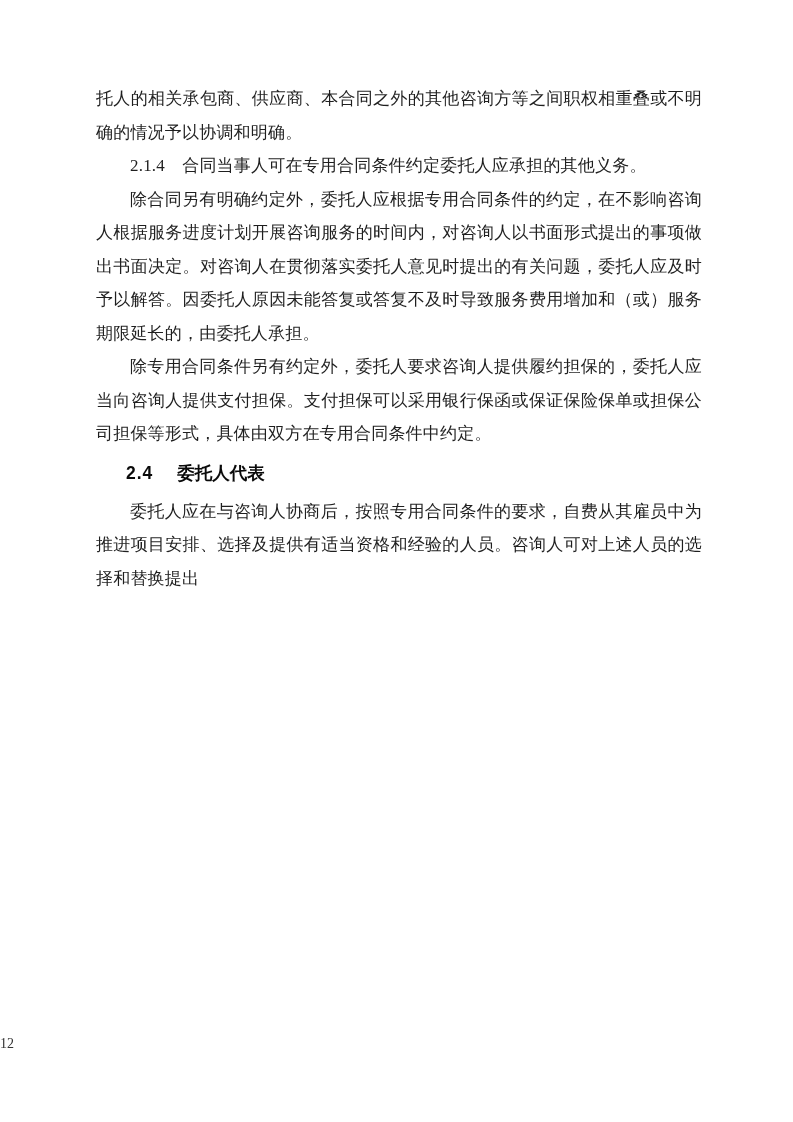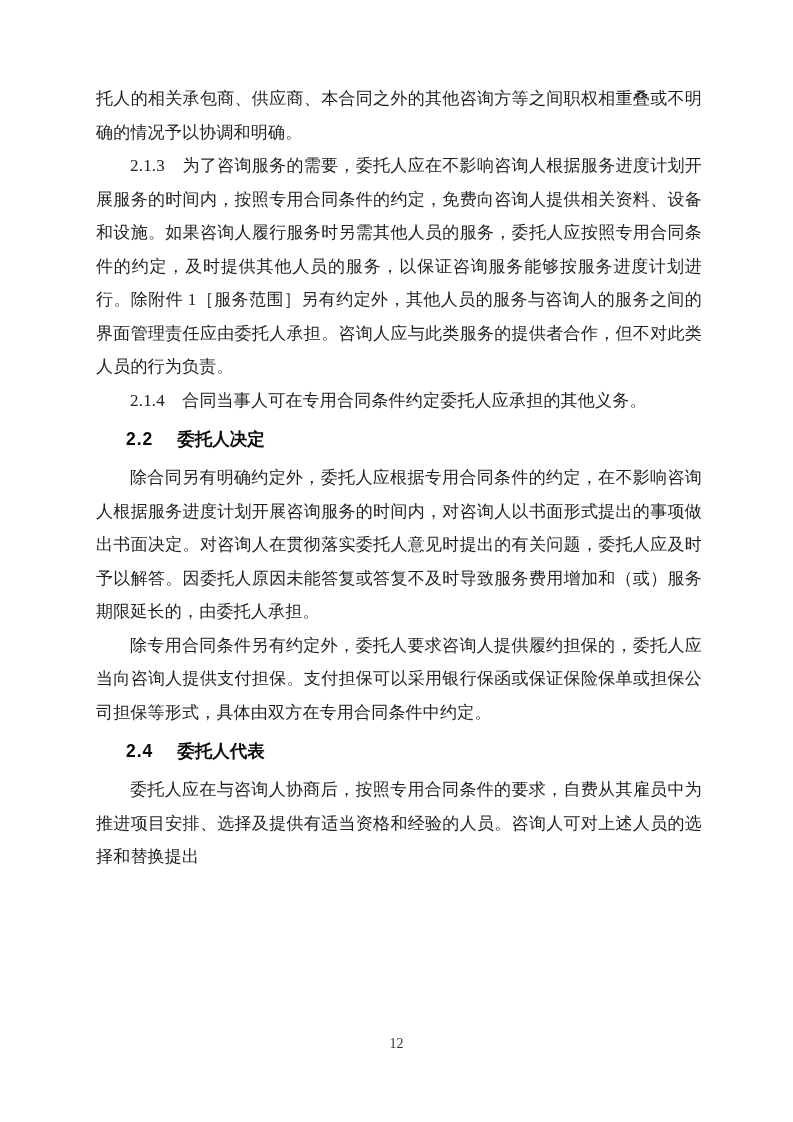--- a/index.html
+++ b/index.html
@@ -48,42 +48,36 @@
   }
   .section-number {
     margin-right: 24px;
     letter-spacing: 1px;
   }
   .page-number {
     position: absolute;
     left: 0;
     right: 0;
     top: 1036px;
-    text-align: center;
     font-family: "Liberation Serif", "DejaVu Serif", serif;
     font-size: 14px;
     color: #333333;
   }
 </style>
 </head>
 <body>
 
 <div class="page">
   <div class="content">
 
     <p class="para continuation">托人的相关承包商、供应商、本合同之外的其他咨询方等之间职权相重叠或不明确的情况予以协调和明确。</p>
 
-    <p class="para">2.1.3　为了咨询服务的需要，委托人应在不影响咨询人根据服务进度计划开展服务的时间内，按照专用合同条件的约定，免费向咨询人提供相关资料、设备和设施。如果咨询人履行服务时另需其他人员的服务，委托人应按照专用合同条件的约定，及时提供其他人员的服务，以保证咨询服务能够按服务进度计划进行。除附件 1［服务范围］另有约定外，其他人员的服务与咨询人的服务之间的界面管理责任应由委托人承担。咨询人应与此类服务的提供者合作，但不对此类人员的行为负责。</p>
 
     <p class="para">2.1.4　合同当事人可在专用合同条件约定委托人应承担的其他义务。</p>
 
-    <h2 class="section-heading">
-      <span class="section-number">2.2</span>
-      <span class="section-title">委托人决定</span>
-    </h2>
 
     <p class="para">除合同另有明确约定外，委托人应根据专用合同条件的约定，在不影响咨询人根据服务进度计划开展咨询服务的时间内，对咨询人以书面形式提出的事项做出书面决定。对咨询人在贯彻落实委托人意见时提出的有关问题，委托人应及时予以解答。因委托人原因未能答复或答复不及时导致服务费用增加和（或）服务期限延长的，由委托人承担。</p>
 
 
     <p class="para">除专用合同条件另有约定外，委托人要求咨询人提供履约担保的，委托人应当向咨询人提供支付担保。支付担保可以采用银行保函或保证保险保单或担保公司担保等形式，具体由双方在专用合同条件中约定。</p>
 
     <h2 class="section-heading">
       <span class="section-number">2.4</span>
       <span class="section-title">委托人代表</span>
     </h2>

